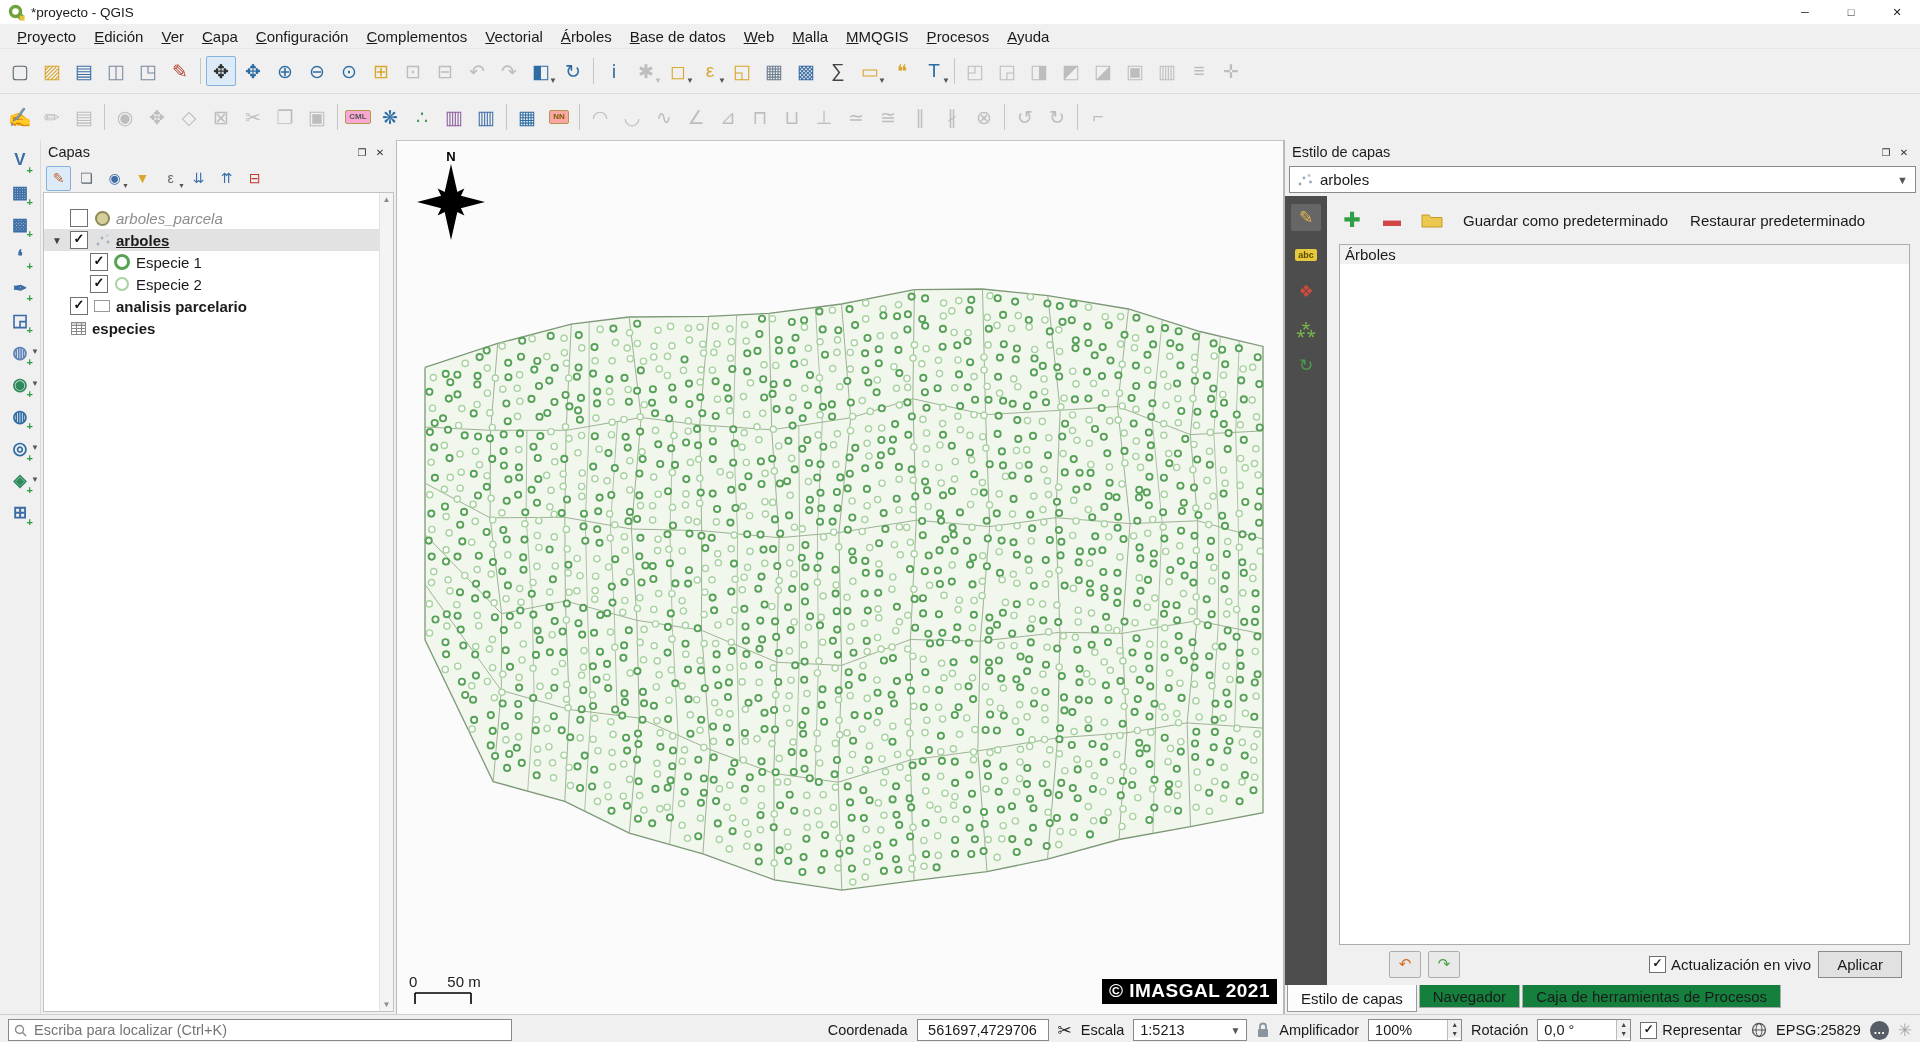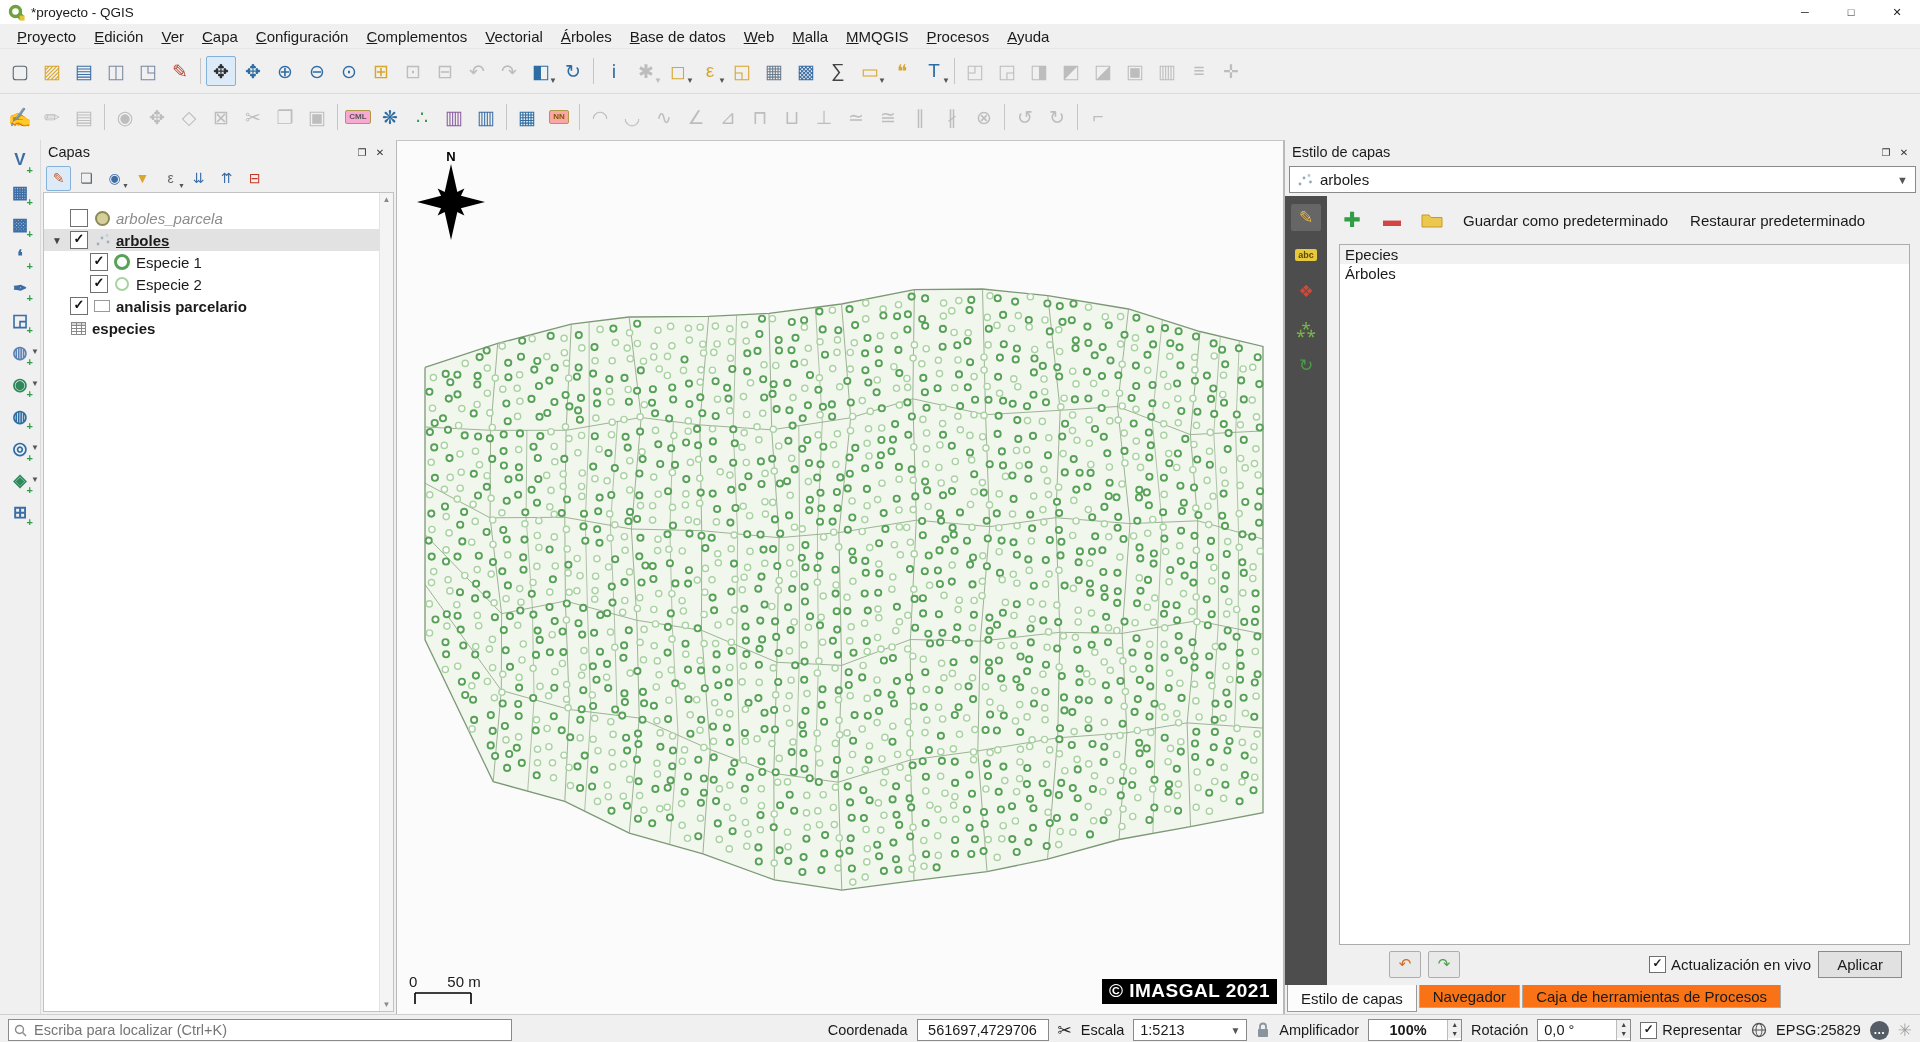--- a/index.html
+++ b/index.html
@@ -75,21 +75,21 @@
   .sp-list{flex:1;border:1px solid #acacac;background:#fff;margin-top:8px;overflow:hidden;}
   .sp-row{height:19px;display:flex;align-items:center;padding:0 5px;font-size:15px;}
   .sp-row:first-child{background:#f1f1f1;}
   .sp-bottom{height:34px;display:flex;align-items:center;gap:7px;padding:2px 8px 2px 50px;}
   .mini-btn{width:30px;height:25px;border:1px solid #adadad;background:#e9e9e9;border-radius:2px;
             display:flex;align-items:center;justify-content:center;font-size:15px;}
   .sp-bottom .spacer{flex:1;}
   .apply-btn{border:1px solid #8a8a8a;background:#e1e1e1;height:25px;padding:0 18px;display:flex;align-items:center;font-size:15px;}
   .sp-tabs{height:29px;display:flex;align-items:flex-start;gap:2px;padding-left:2px;background:#f0f0f0;}
   .tab{height:22px;padding:0 13px;display:flex;align-items:center;border:1px solid #ababab;border-top:none;
-       background:#f97316;font-size:15px;}
+       background:#15803d;font-size:15px;}
   .tab.active{background:#fcfcfc;height:26px;border-color:#9a9a9a;}
   .statusbar{height:30px;display:flex;align-items:center;padding:0 8px;gap:9px;border-top:1px solid #cfcfcf;
              background:#f0f0f0;font-size:14.5px;}
   .search{width:492px;height:20px;border:1px solid #8a8a8a;background:#fff;display:flex;align-items:center;
           padding:0 5px;gap:5px;}
   .search input{border:none;outline:none;flex:1;font:inherit;color:#9a9a9a;background:transparent;}
   .sb-spacer{flex:1;}
   .sb-box{height:20px;border:1px solid #8a8a8a;background:#fff;display:flex;align-items:center;justify-content:center;padding:0 6px;}
   .sb-combo{width:100px;justify-content:space-between;}
   .spin{padding-right:0;}
@@ -2508,21 +2508,20 @@
           <span class="act-icon" style="color:#d24545;">▬</span>
           <span class="act-icon">
             <svg width="22" height="17" viewBox="0 0 22 17">
               <path d="M1,4 L1,15 L21,15 L21,5.5 L10,5.5 L8,3 L1,3 Z" fill="#ecc84f" stroke="#c49a2a"></path>
             </svg>
           </span>
           <span class="act-text">Guardar como predeterminado</span>
           <span class="act-text">Restaurar predeterminado</span>
         </div>
         <div class="sp-list" id="splist">
-            <div class="sp-row">Epecies</div>
             <div class="sp-row">Árboles</div>
           </div>
         <div class="sp-bottom">
           <span class="mini-btn" style="color:#d2691e;">↶</span>
           <span class="mini-btn" style="color:#4a9e4a;">↷</span>
           <span class="spacer"></span>
           <span class="sb-cb">
             <span class="cb-sm">✓</span>
             <span>Actualización en vivo</span>
           </span>
@@ -2556,21 +2555,21 @@
     <span style="color:#555;font-size:10px;">▼</span>
   </span>
   <span class="sb-icon">
     <svg width="14" height="16" viewBox="0 0 14 16">
       <path d="M4,7 L4,4.5 A3,3 0 0 1 10,4.5 L10,7" fill="none" stroke="#8a949e" stroke-width="1.8"></path>
       <rect x="2" y="7" width="10" height="8" rx="1" fill="#8a949e"></rect>
     </svg>
   </span>
   <span>Amplificador</span>
   <span class="sb-box spin" style="width:86px;">
-    <span style="flex:1;text-align:center;font-weight:bold;">100%</span>
+    <span style="flex:1;text-align:left;">100%</span>
     <span class="spinner">
         <span>▲</span>
         <span>▼</span>
       </span>
   </span>
   <span>Rotación</span>
   <span class="sb-box spin" style="width:86px;">
     <span style="flex:1;text-align:left;">0,0 °</span>
     <span class="spinner">
         <span>▲</span>

